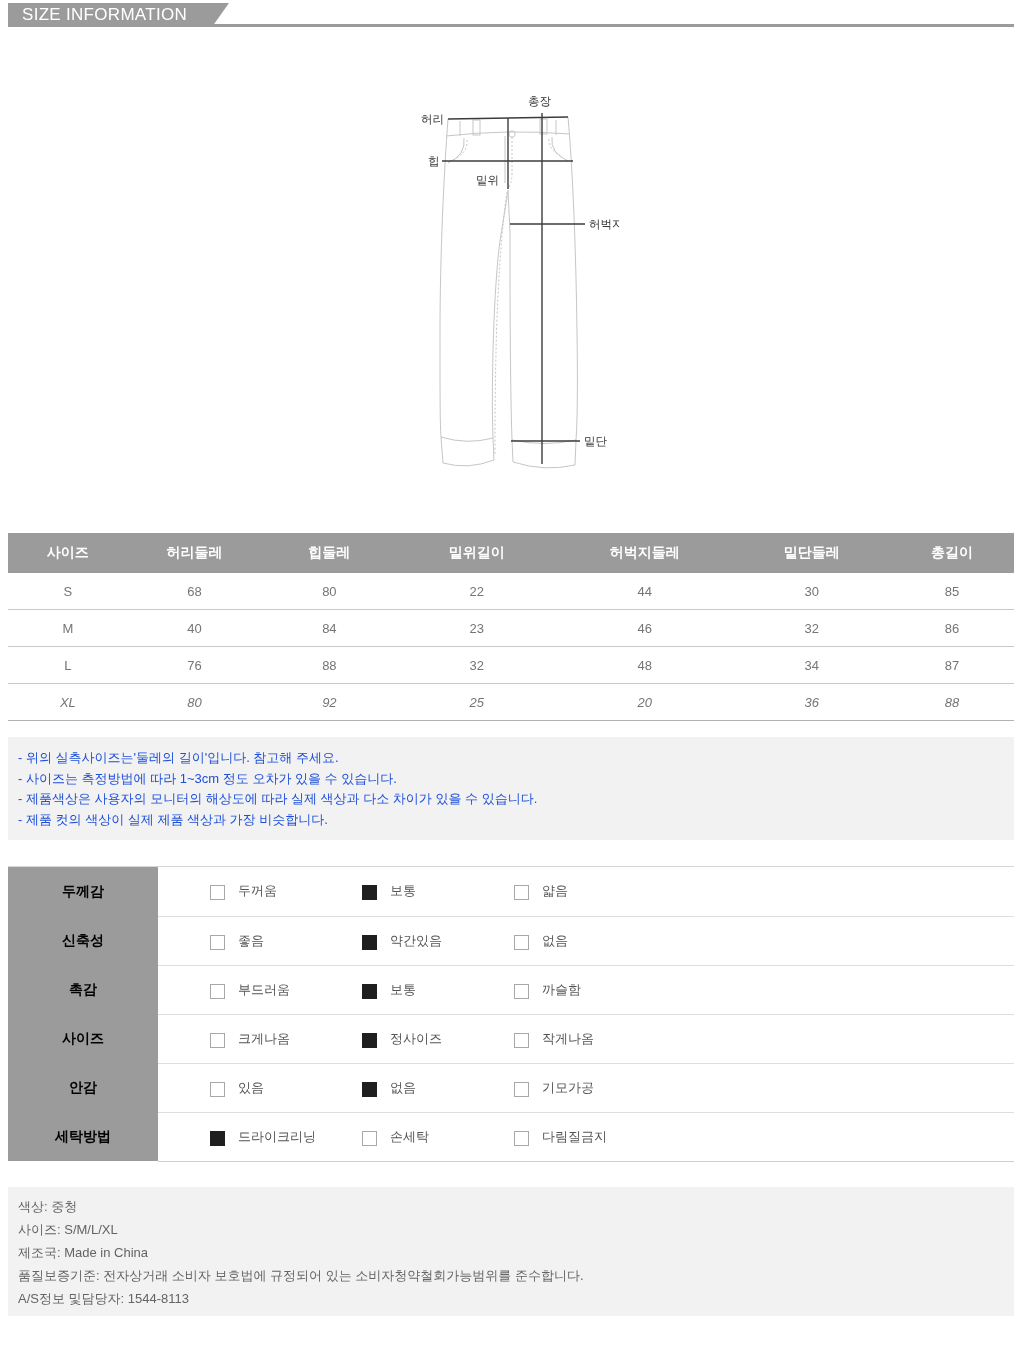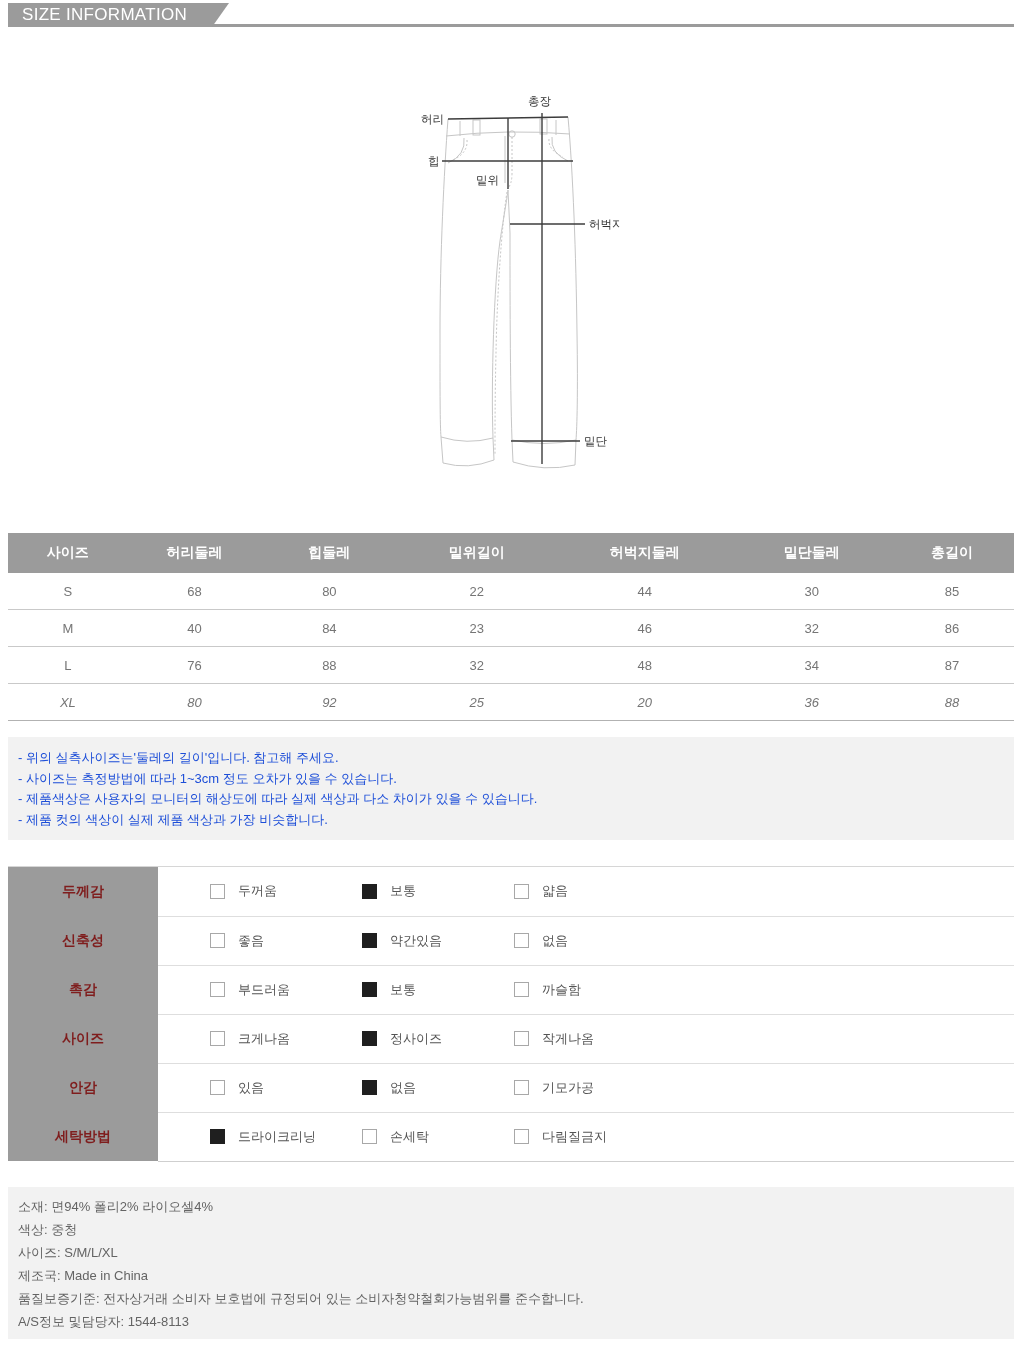--- a/index.html
+++ b/index.html
@@ -43,26 +43,26 @@
   table.size-table tbody td{height:34px;text-align:center;font-size:13px;color:#757575;
     border-bottom:1px solid var(--line-mid);background:#fff;}
   table.size-table tbody tr:last-child td{border-bottom:1px solid #b2b2b2;font-style:italic;}
 
   
   .notes-box{margin:16px 8px 0;background:var(--box-bg);padding:11px 10px 10px;}
   .note-line{font-size:13px;color:#1d4ed8;line-height:20.5px;white-space:nowrap;}
 
   
   table.attr-table{width:1006px;margin:26px 8px 0;border-collapse:collapse;border-top:1px solid #d6d6d6;}
-  table.attr-table th.attr-label{width:148px;background:var(--gray);color:#7f1d1d;font-size:14px;
+  table.attr-table th.attr-label{width:148px;background:var(--gray);color:#000000;font-size:14px;
     font-weight:700;text-align:center;height:47px;}
   table.attr-table td.attr-options{height:47px;padding:0 0 0 52px;border-bottom:1px solid var(--line-light);background:#fff;}
   table.attr-table tr:last-child td.attr-options{border-bottom:1px solid #cfcfcf;}
   .attr-flex{display:flex;align-items:center;}
-  .opt{width:152px;display:flex;align-items:center;gap:13px;}
+  .opt{width:152px;display:flex;align-items:flex-end;gap:13px;}
   .checkbox{width:13px;height:13px;border:1px solid #a8a8a8;background:#fff;flex:0 0 auto;}
   .checkbox.checked{background:var(--check);border-color:var(--check);}
   .opt-label{font-size:13px;color:#555;white-space:nowrap;}
 
   
   .info-box{margin:25px 8px 0;background:var(--box-bg);padding:8px 10px 6px;}
   .info-line{font-size:13px;color:#646464;line-height:23px;white-space:nowrap;}
 </style>
 </head>
 <body>
@@ -294,21 +294,20 @@
                 <span class="checkbox"></span>
                 <span class="opt-label">다림질금지</span>
               </span>
             </div>
           </td>
         </tr>
       </tbody>
   </table>
 
   <div class="info-box">
-      <div class="info-line">소재: 면94% 폴리2% 라이오셀4%</div>
       <div class="info-line">색상: 중청</div>
       <div class="info-line">사이즈: S/M/L/XL</div>
       <div class="info-line">제조국: Made in China</div>
       <div class="info-line">품질보증기준: 전자상거래 소비자 보호법에 규정되어 있는 소비자청약철회가능범위를 준수합니다.</div>
       <div class="info-line">A/S정보 및담당자: 1544-8113</div>
     </div>
 
 </div>
 
 </body></html>

